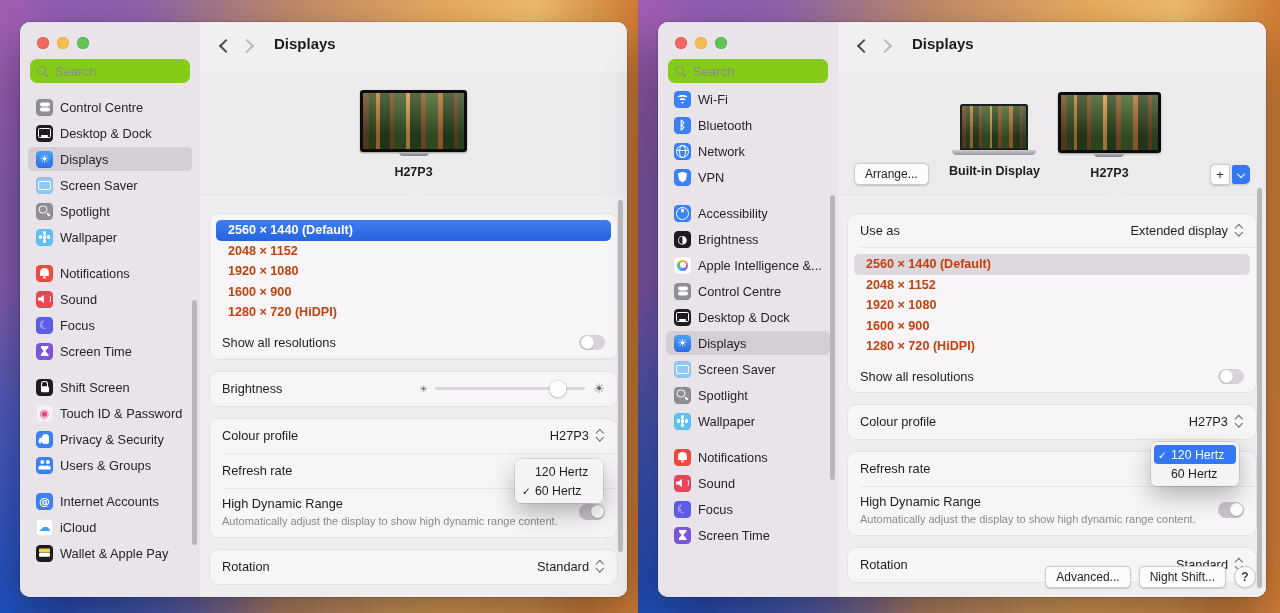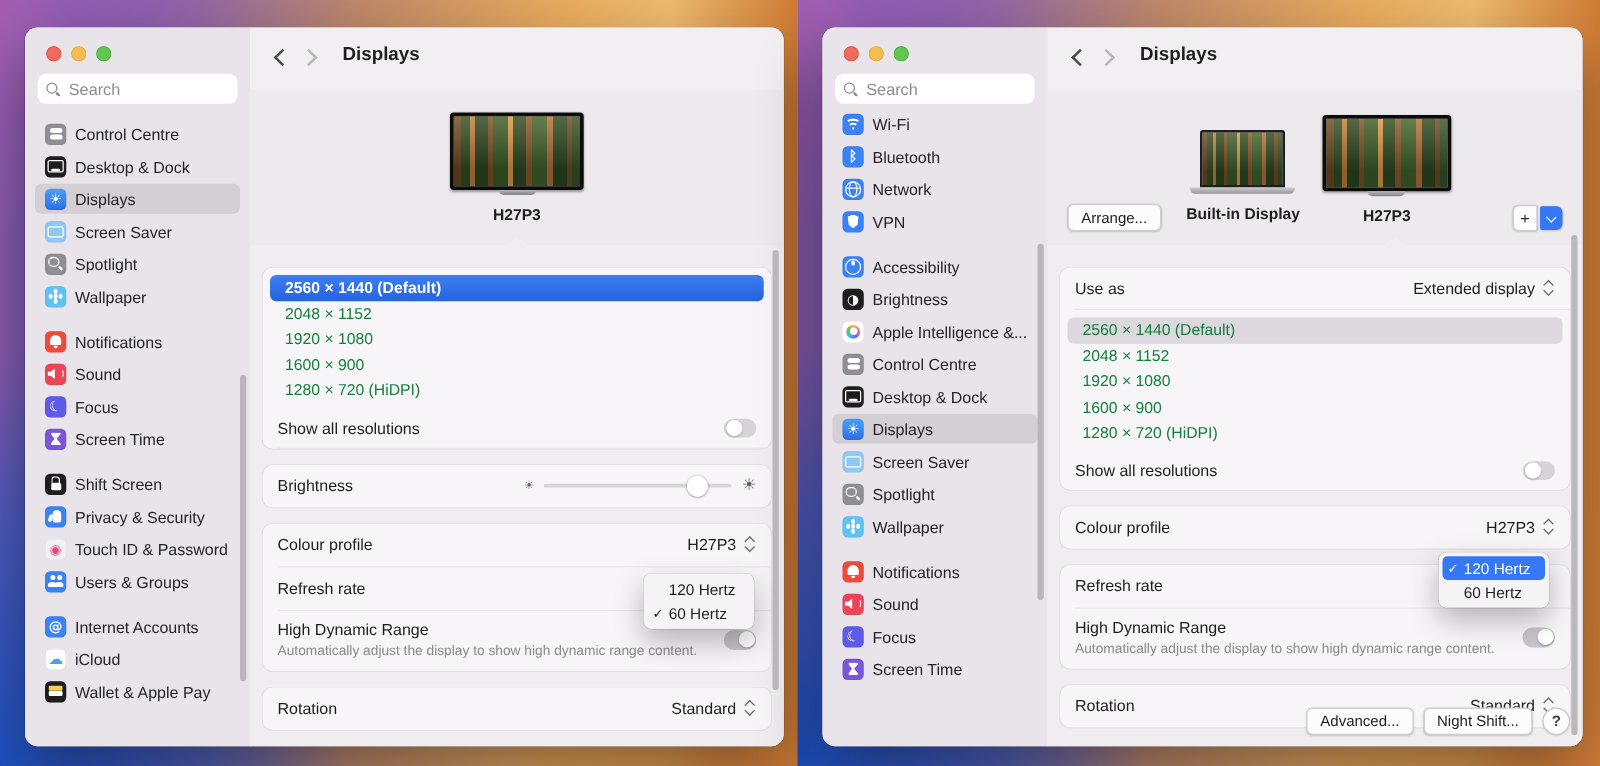--- a/index.html
+++ b/index.html
@@ -19,21 +19,21 @@
   #lw{width:607px;} #rw{width:608px;}
 
   
   .sidebar{position:absolute;left:0;top:0;bottom:0;width:180px;background:#e9e4ea;
     border-right:1px solid #d3ced4;border-radius:10px 0 0 10px;overflow:hidden;}
   .traffic{position:absolute;top:15px;left:17px;display:flex;gap:8px;}
   .dot{width:12px;height:12px;border-radius:50%;}
   .dot.red{background:#ee6a5f;box-shadow:inset 0 0 0 .5px #d8503f;}
   .dot.yel{background:#f5bd4f;box-shadow:inset 0 0 0 .5px #dfa536;}
   .dot.grn{background:#61c454;box-shadow:inset 0 0 0 .5px #47a93c;}
-  .search{position:absolute;top:37px;left:10px;right:10px;height:24px;background:#ffffff;
+  .search{position:absolute;top:37px;left:10px;right:10px;height:24px;background:#84cc16;
     border-radius:7px;display:flex;align-items:center;padding:0 7px;gap:5px;}
   .search-input{border:none;background:transparent;outline:none;width:100%;
     font:13px "Liberation Sans",sans-serif;color:#3c3a3e;}
   .search-input::placeholder{color:#8e8a91;}
   .mag{position:relative;width:11px;height:11px;flex:0 0 11px;}
   .mag::before{content:"";position:absolute;left:0;top:0;width:7px;height:7px;border:1.6px solid #8e8a91;border-radius:50%;}
   .mag::after{content:"";position:absolute;left:7.6px;top:7.6px;width:4px;height:1.7px;background:#8e8a91;border-radius:1px;transform:rotate(45deg);transform-origin:0 50%;}
   .side-list{position:absolute;left:0;right:0;}
   #lw .side-list{top:73px;} #rw .side-list{top:65px;}
   .side-item{height:24px;margin:0 8px 2px 8px;padding:0 8px;border-radius:5px;
@@ -158,21 +158,21 @@
   .add-drop::before{content:"";position:absolute;left:5.5px;top:6px;width:5px;height:5px;
     border-left:1.8px solid #fff;border-bottom:1.8px solid #fff;transform:rotate(-45deg);}
 
   .content{position:absolute;top:174px;left:0;right:0;bottom:0;background:#f0edf0;padding:18px 10px 0 10px;box-sizing:border-box;}
   .card{background:#f7f5f7;border-radius:8px;box-shadow:0 0 0 .5px rgba(0,0,0,.09);margin:0 0 13px 0;overflow:hidden;}
   .row{display:flex;align-items:center;justify-content:space-between;padding:0 12px;min-height:34px;}
   .row-label{font-size:12.8px;color:#1d1d1f;}
   .row-value{display:flex;align-items:center;gap:5px;font-size:12.8px;color:#1d1d1f;}
   .hairline{height:1px;background:rgba(0,0,0,.055);margin-left:12px;}
   .res-row{margin:0 6px;padding:0 12px;height:20.5px;display:flex;align-items:center;border-radius:5px;
-    font-size:12.6px;color:#15803d;}
+    font-size:12.6px;color:#c2410c;font-weight:bold;}
   .res-row:first-child{margin-top:6px;text-align:center;}
   .res-row.sel-blue{background:linear-gradient(180deg,#3f7ef0,#2563e0);color:#fff;font-weight:bold;}
   .res-row.sel-gray{background:#dcd8dd;}
   .res-pad{height:5px;}
   .note{padding:6px 12px 8px 12px;font-size:11px;color:#8b878d;}
   .toggle{position:relative;width:26px;height:15.5px;border-radius:8px;background:#d8d3d9;flex:0 0 26px;}
   .toggle .knob{position:absolute;top:1.2px;left:1.5px;width:13px;height:13px;border-radius:50%;background:#fff;
     box-shadow:0 .5px 1.5px rgba(0,0,0,.3);}
   .toggle.on{background:#c8c3ca;}
   .toggle.on .knob{left:auto;right:1.5px;}
@@ -260,26 +260,26 @@
           <div class="side-item">
             <span class="app-icon i-screen-time"></span>
             <span class="side-label">Screen Time</span>
           </div>
           <div class="side-gap"></div>
           <div class="side-item">
             <span class="app-icon i-lock-screen"></span>
             <span class="side-label">Shift Screen</span>
           </div>
           <div class="side-item">
+            <span class="app-icon i-touch-id"></span>
+            <span class="side-label">Touch ID &amp; Password</span>
+          </div>
+          <div class="side-item">
             <span class="app-icon i-privacy"></span>
             <span class="side-label">Privacy &amp; Security</span>
-          </div>
-          <div class="side-item">
-            <span class="app-icon i-touch-id"></span>
-            <span class="side-label">Touch ID &amp; Password</span>
           </div>
           <div class="side-item">
             <span class="app-icon i-users"></span>
             <span class="side-label">Users &amp; Groups</span>
           </div>
           <div class="side-gap"></div>
           <div class="side-item">
             <span class="app-icon i-internet-accounts"></span>
             <span class="side-label">Internet Accounts</span>
           </div>

